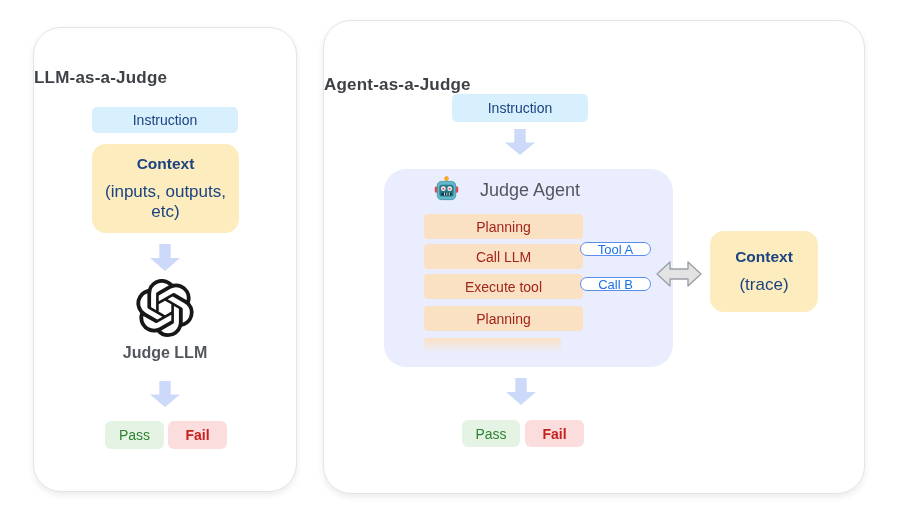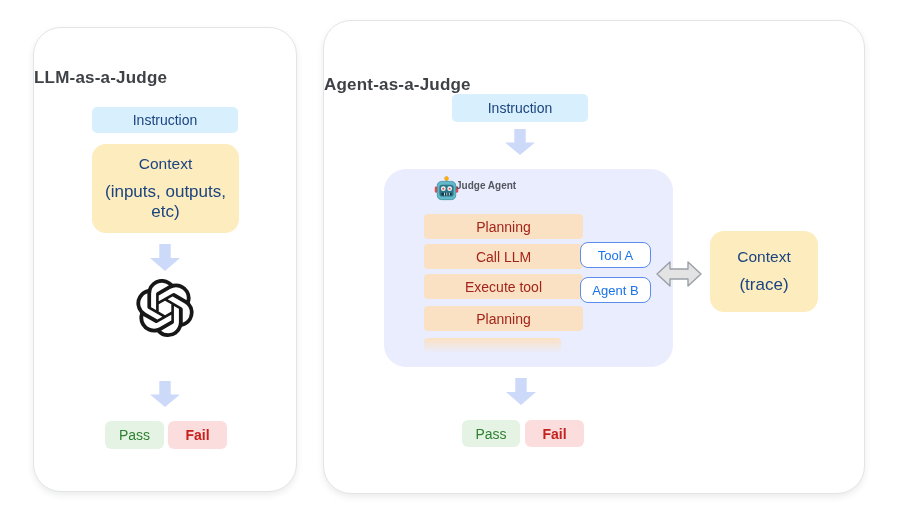--- a/index.html
+++ b/index.html
@@ -28,21 +28,21 @@
     font-size:14px;border-radius:5px;
   }
   .panel-left .instruction{left:58px;top:79px;width:146px;height:26px;}
   .panel-right .instruction{left:128px;top:73px;width:136px;height:28px;}
 
   .contextbox{
     background:var(--context-bg,#fcecbe);color:var(--navy-text,#1b4380);
     border-radius:14px;flex-direction:column;text-align:center;
   }
   .panel-left .contextbox{left:58px;top:116px;width:147px;height:89px;}
-  .ctx-title{font-size:15.5px;}
+  .ctx-title{font-size:15.5px;font-weight:bold;}
   .ctx-sub{font-size:17px;margin-top:9px;}
 
   .down-arrow{
     width:30px;height:27px;background:var(--arrow,#ccd9f9);
     clip-path:polygon(31% 0,69% 0,69% 52%,100% 52%,50% 100%,0 52%,31% 52%);
   }
   .panel-left .arrow1{left:116px;top:216px;}
   .panel-left .arrow2{left:116px;top:353px;height:26px;}
   .panel-right .arrow1{left:181px;top:108px;height:26px;}
   .panel-right .arrow2{left:182px;top:357px;height:27px;}
@@ -59,32 +59,32 @@
   .panel-left  .pill-pass{left:71px;top:393px;width:59px;height:28px;}
   .panel-left  .pill-fail{left:134px;top:393px;width:59px;height:28px;}
   .panel-right .pill-pass{left:138px;top:399px;width:58px;height:27px;}
   .panel-right .pill-fail{left:201px;top:399px;width:59px;height:27px;}
 
   .agent{
     left:60px;top:148px;width:289px;height:198px;
     background:var(--agent-bg,#e9edfe);border-radius:22px;
   }
   .robot-icon{left:50px;top:7px;width:25px;height:25px;}
-  .agent-title{left:72px;top:11px;font-size:10px;font-weight:700;color:var(--label-text,#52565c);}
+  .agent-title{left:96px;top:11px;font-size:18px;font-weight:400;color:var(--label-text,#52565c);}
   .step{
     left:40px;width:159px;height:25px;border-radius:4px;
     background:var(--step-bg,#fbe1c3);color:var(--step-text,#a2251b);font-size:14px;
   }
   .step-1{top:45px;} .step-2{top:75px;} .step-3{top:105px;} .step-4{top:137px;}
   .step-faded{
     left:40px;top:169px;width:137px;height:15px;border-radius:4px;
     background:linear-gradient(to bottom,var(--step-bg,#fbe1c3) 0%,rgba(251,225,195,0) 100%);
   }
   .tool{
-    left:196px;width:71px;height:26px;background:#fff;
+    left:196px;width:71px;height:14px;background:#fff;
     border:1.5px solid var(--tool-border,#5b8def);border-radius:8px;
     color:var(--tool-text,#1a73e8);font-size:13px;
   }
   .tool-a{top:73px;} .tool-b{top:108px;}
 
   .dbl-arrow{left:330px;top:234px;width:50px;height:38px;}
   .contextbox.trace{left:386px;top:210px;width:108px;height:81px;}
 </style>
 </head>
 <body>
@@ -100,20 +100,21 @@
       <div class="ctx-title">Context</div>
       <div class="ctx-sub">(inputs, outputs, etc)</div>
     </div>
 
     <div class="abs down-arrow arrow1"></div>
 
     <svg class="abs openai-logo" viewBox="0 0 24 24" aria-hidden="true">
       <path fill="#171717" d="M22.2819 9.8211a5.9847 5.9847 0 0 0-.5157-4.9108 6.0462 6.0462 0 0 0-6.5098-2.9A6.0651 6.0651 0 0 0 4.9807 4.1818a5.9847 5.9847 0 0 0-3.9977 2.9 6.0462 6.0462 0 0 0 .7427 7.0966 5.98 5.98 0 0 0 .511 4.9107 6.051 6.051 0 0 0 6.5146 2.9001A5.9847 5.9847 0 0 0 13.2599 24a6.0557 6.0557 0 0 0 5.7718-4.2058 5.9894 5.9894 0 0 0 3.9977-2.9001 6.0557 6.0557 0 0 0-.7475-7.073zm-9.022 12.6081a4.4755 4.4755 0 0 1-2.8764-1.0408l.1419-.0804 4.7783-2.7582a.7948.7948 0 0 0 .3927-.6813v-6.7369l2.02 1.1686a.071.071 0 0 1 .038.052v5.5826a4.504 4.504 0 0 1-4.4945 4.4944zm-9.6607-4.1254a4.4708 4.4708 0 0 1-.5346-3.0137l.142.0852 4.783 2.7582a.7712.7712 0 0 0 .7806 0l5.8428-3.3685v2.3324a.0804.0804 0 0 1-.0332.0615L9.74 19.9502a4.4992 4.4992 0 0 1-6.1408-1.6464zM2.3408 7.8956a4.485 4.485 0 0 1 2.3655-1.9728V11.6a.7664.7664 0 0 0 .3879.6765l5.8144 3.3543-2.0201 1.1685a.0757.0757 0 0 1-.071 0l-4.8303-2.7865A4.504 4.504 0 0 1 2.3408 7.8956zm16.5963 3.8558L13.1038 8.364 15.1192 7.2a.0757.0757 0 0 1 .071 0l4.8303 2.7913a4.4944 4.4944 0 0 1-.6765 8.1042v-5.6772a.79.79 0 0 0-.407-.667zm2.0107-3.0231l-.142-.0852-4.7735-2.7818a.7759.7759 0 0 0-.7854 0L9.409 9.2297V6.8974a.0662.0662 0 0 1 .0284-.0615l4.8303-2.7866a4.4992 4.4992 0 0 1 6.6802 4.66zM8.3065 12.863l-2.02-1.1638a.0804.0804 0 0 1-.038-.0567V6.0742a4.4992 4.4992 0 0 1 7.3757-3.4537l-.142.0805L8.704 5.459a.7948.7948 0 0 0-.3927.6813zm1.0976-2.3654l2.602-1.4998 2.6069 1.4998v2.9994l-2.5974 1.4997-2.6067-1.4997z"></path>
     </svg>
 
+    <div class="abs model-label">Judge LLM</div>
 
     <div class="abs down-arrow arrow2"></div>
 
     <div class="abs cbox pill pill-pass">Pass</div>
     <div class="abs cbox pill pill-fail">Fail</div>
   </section>
 
   <section class="panel panel-right">
     <h2>Agent-as-a-Judge</h2>
 
@@ -140,21 +141,21 @@
       </svg>
       <div class="abs agent-title">Judge Agent</div>
 
       <div class="abs cbox step step-1">Planning</div>
       <div class="abs cbox step step-3">Execute tool</div>
       <div class="abs cbox step step-2">Call LLM</div>
       <div class="abs cbox step step-4">Planning</div>
       <div class="abs step-faded"></div>
 
       <div class="abs cbox tool tool-a">Tool A</div>
-      <div class="abs cbox tool tool-b">Agent B</div>
+      <div class="abs cbox tool tool-b">Call B</div>
     </div>
 
     <svg class="abs dbl-arrow" viewBox="0 0 50 38" aria-hidden="true">
       <path d="M3 19 L16 7 L16 14 L34 14 L34 7 L47 19 L34 31 L34 24 L16 24 L16 31 Z" fill="#e3e3e3" stroke="#9aa0a6" stroke-width="1.4" stroke-linejoin="round"></path>
     </svg>
 
     <div class="abs cbox contextbox trace">
       <div class="ctx-title">Context</div>
       <div class="ctx-sub">(trace)</div>
     </div>

